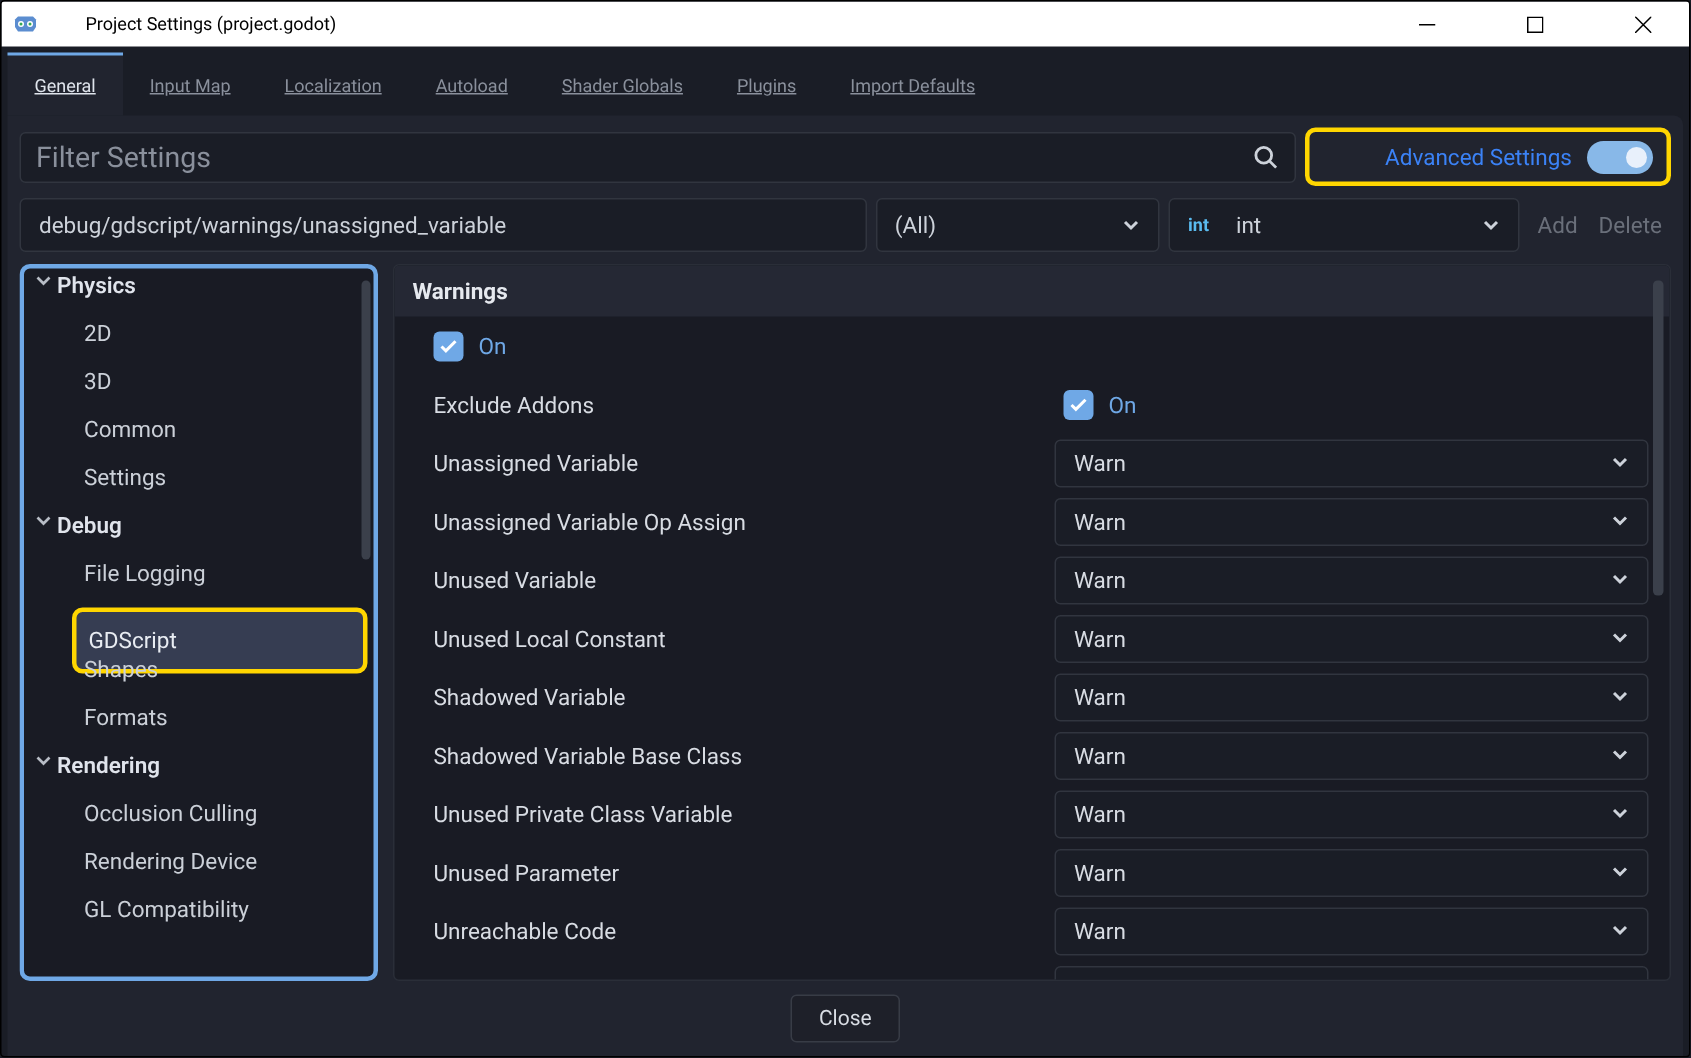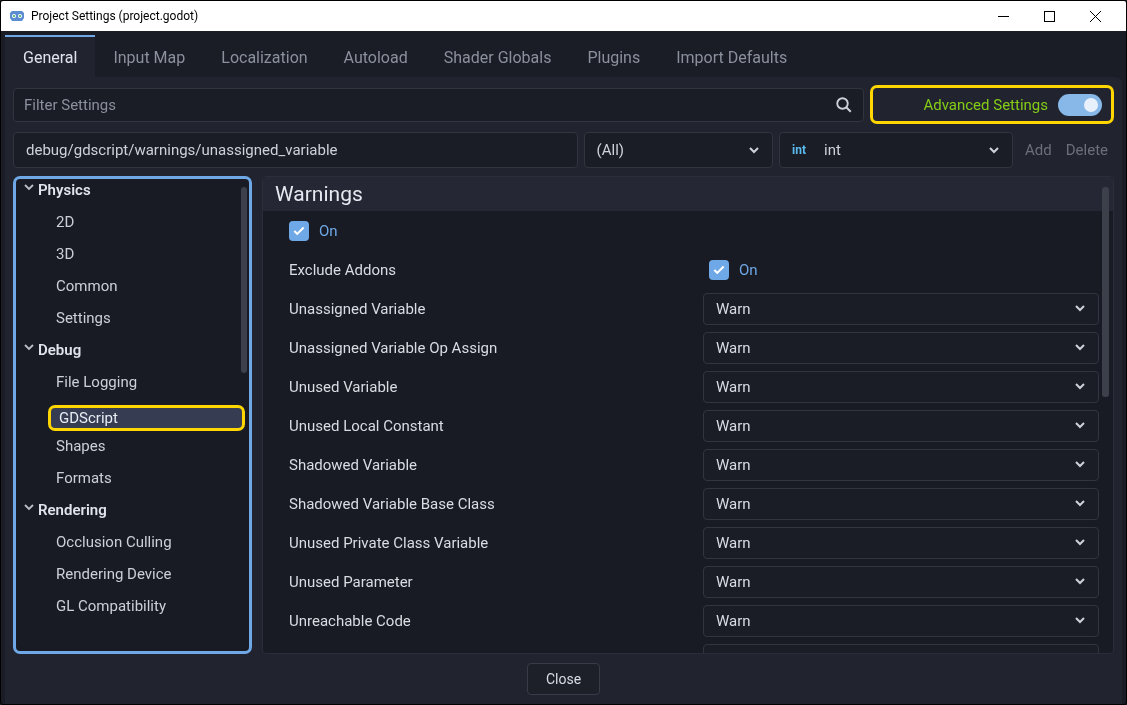--- a/index.html
+++ b/index.html
@@ -1,34 +1,34 @@
 <!DOCTYPE html>
 <html><head>
 <meta charset="utf-8">
 <style>
 * { box-sizing: border-box; margin: 0; padding: 0; font-family: -apple-system, "Segoe UI", Roboto, Arial, sans-serif; }
 html, body { height: 100%; background: #1a1d26; color: #cdd2da; overflow: hidden; }
 .window { width: 1127px; height: 705px; background: #1a1d26; border: 1px solid #000; border-radius: 3px; overflow: hidden; display: flex; flex-direction: column; }
-.titlebar { height: 30px; background: #fff; display: flex; align-items: center; padding: 0 8px; color: #000; font-size: 12px; }
+.titlebar { height: 30px; background: #fff; display: flex; align-items: center; padding: 0 8px; color: #000; font-size: 12px; gap: 26px; }
 .titlebar .godot-icon { width: 16px; height: 16px; margin-right: 6px; }
 .titlebar .spacer { flex: 1; }
 .titlebar .winbtn { width: 46px; height: 30px; display: flex; align-items: center; justify-content: center; cursor: pointer; color: #000; }
 .titlebar .winbtn svg { width: 11px; height: 11px; }
 .content { flex: 1; padding: 4px 4px 0 4px; display: flex; flex-direction: column; overflow: hidden; }
 .tabs-row { display: flex; align-items: stretch; height: 42px; }
-.tab { padding: 0 18px; display: flex; align-items: center; font-size: 16px; color: #8a909c; cursor: pointer; border-top: 2px solid transparent; }
+.tab { padding: 0 18px; display: flex; align-items: center; font-size: 12px; color: #8a909c; cursor: pointer; border-top: 2px solid transparent; text-decoration: underline; }
 .tab.active { background: #21242f; color: #dfe4ec; border-top: 2px solid #6fa8e6; }
 .panel { background: #21242f; flex: 1; border-radius: 0 6px 0 0; padding: 8px 8px 0 8px; display: flex; flex-direction: column; overflow: hidden; }
 .filter-row { display: flex; align-items: center; gap: 6px; margin-bottom: 8px; }
 .filter-box { flex: 1; height: 34px; background: #1a1d26; border: 1px solid #31353f; border-radius: 4px; display: flex; align-items: center; padding: 0 10px; }
-.filter-input { flex: 1; background: transparent; border: none; color: #cdd2da; font-size: 15px; outline: none; }
+.filter-input { flex: 1; background: transparent; border: none; color: #cdd2da; font-size: 19px; outline: none; }
 .filter-input::placeholder { color: #8a909c; }
 .filter-box .search-icon { width: 18px; height: 18px; color: #cdd2da; }
 .adv-wrap { border: 3px solid #ffd600; border-radius: 7px; height: 39px; display: flex; align-items: center; padding: 0 9px 0 14px; gap: 10px; }
-.adv-label { color: #84cc16; font-size: 15px; margin-left: 36px; }
+.adv-label { color: #3b82f6; font-size: 15px; margin-left: 36px; }
 .toggle { width: 44px; height: 22px; background: #88b8e8; border-radius: 11px; position: relative; }
 .toggle::after { content: ""; position: absolute; right: 4px; top: 4px; width: 14px; height: 14px; background: #e8f0fb; border-radius: 50%; }
 .path-row { display: flex; gap: 6px; margin-bottom: 8px; }
 .path-input-wrap, .select-box { height: 36px; background: #1a1d26; border: 1px solid #31353f; border-radius: 4px; display: flex; align-items: center; padding: 0 12px; }
 .path-input-wrap { flex: 1.45; }
 .path-input { flex: 1; background: transparent; border: none; color: #cdd2da; font-size: 15px; outline: none; }
 .select-box { cursor: pointer; justify-content: space-between; color: #cdd2da; }
 .sel-all { flex: 0.44; }
 .sel-type { flex: 0.56; gap: 18px; }
 .int-icon { color: #5abbef; font-size: 12px; font-weight: 700; }
@@ -37,24 +37,24 @@
 .addrem { display: flex; align-items: center; gap: 14px; padding: 0 6px; color: #6a6f7a; font-size: 15px; }
 .body-row { flex: 1; display: flex; gap: 10px; overflow: hidden; }
 .tree-wrap { width: 239px; border: 3px solid #6fa8e6; border-radius: 7px; background: #191b24; overflow: hidden; position: relative; }
 .tree { height: 100%; overflow-y: hidden; padding: 2px 4px; }
 .tree-scrollbar { position: absolute; right: 2px; top: 8px; width: 6px; height: 186px; background: #3b404b; border-radius: 3px; }
 .tree-row { height: 32px; display: flex; align-items: flex-start; font-size: 15px; cursor: pointer; border-radius: 3px; position: relative; }
 .tree-row .exp { position: absolute; left: 2px; width: 14px; text-align: center; color: #b8bdc6; font-size: 12px; }
 .tree-row.group { color: #e0e4ec; font-weight: 600; padding-left: 18px; }
 .tree-row.child { color: #cbd0d8; padding-left: 36px; }
 .tree-row.selected-box { padding: 0; }
-.tree-row.selected-box > .sel-inner { margin-left: 28px; flex: 1; height: 26px; border: 3px solid #ffd600; border-radius: 7px; background: #363d52; display: flex; align-items: center; padding-left: 8px; color: #e8ecf2; }
+.tree-row.selected-box > .sel-inner { margin-left: 28px; flex: 1; height: 44px; border: 3px solid #ffd600; border-radius: 7px; background: #363d52; display: flex; align-items: center; padding-left: 8px; color: #e8ecf2; }
 .settings-wrap { flex: 1; background: #191b24; border: 1px solid #2a2e38; border-radius: 4px; overflow: hidden; position: relative; }
 .settings-scrollbar { position: absolute; right: 4px; top: 10px; width: 7px; height: 210px; background: #3b404b; border-radius: 3px; }
-.section-hdr { height: 34px; background: #252834; display: flex; align-items: center; padding: 0 12px; font-weight: 400; color: #e6e9ef; font-size: 21px; }
+.section-hdr { height: 34px; background: #252834; display: flex; align-items: center; padding: 0 12px; font-weight: 700; color: #e6e9ef; font-size: 15px; }
 .setting-row { display: flex; align-items: center; height: 39px; padding-left: 26px; padding-right: 14px; gap: 10px; }
 .setting-row .label { flex: 1; color: #d8dce3; font-size: 15px; }
 .setting-row .checkbox { width: 20px; height: 20px; border-radius: 4px; background: #6fa8e6; display: flex; align-items: center; justify-content: center; }
 .setting-row .checkbox svg { width: 14px; height: 14px; color: #fff; }
 .setting-row .on-label { color: #6fa8e6; width: 360px; font-size: 15px; }
 .value-select { width: 396px; height: 32px; background: #1a1d26; border: 1px solid #31353f; border-radius: 4px; display: flex; align-items: center; justify-content: space-between; padding: 0 12px; cursor: pointer; gap: 28px; }
 .value-select .val { color: #d8dce3; font-size: 15px; }
 .footer { height: 50px; display: flex; align-items: center; justify-content: center; }
 .close-btn { background: #1e2029; border: 1px solid #383c46; border-radius: 4px; padding: 7px 18px; color: #d8dce3; font-size: 14px; cursor: pointer; }
 </style>

